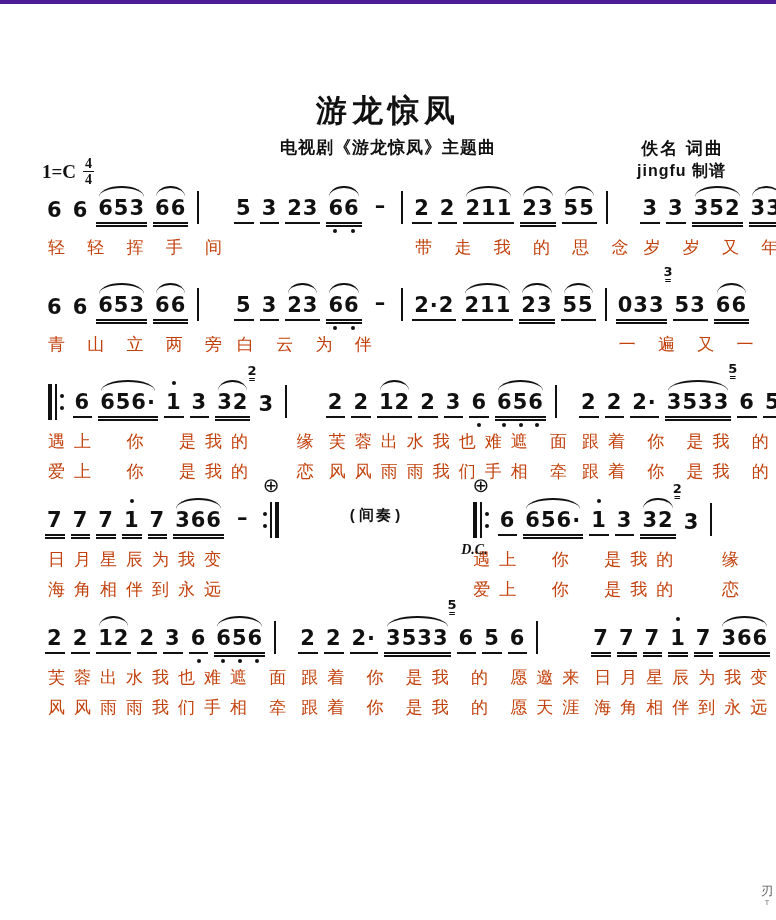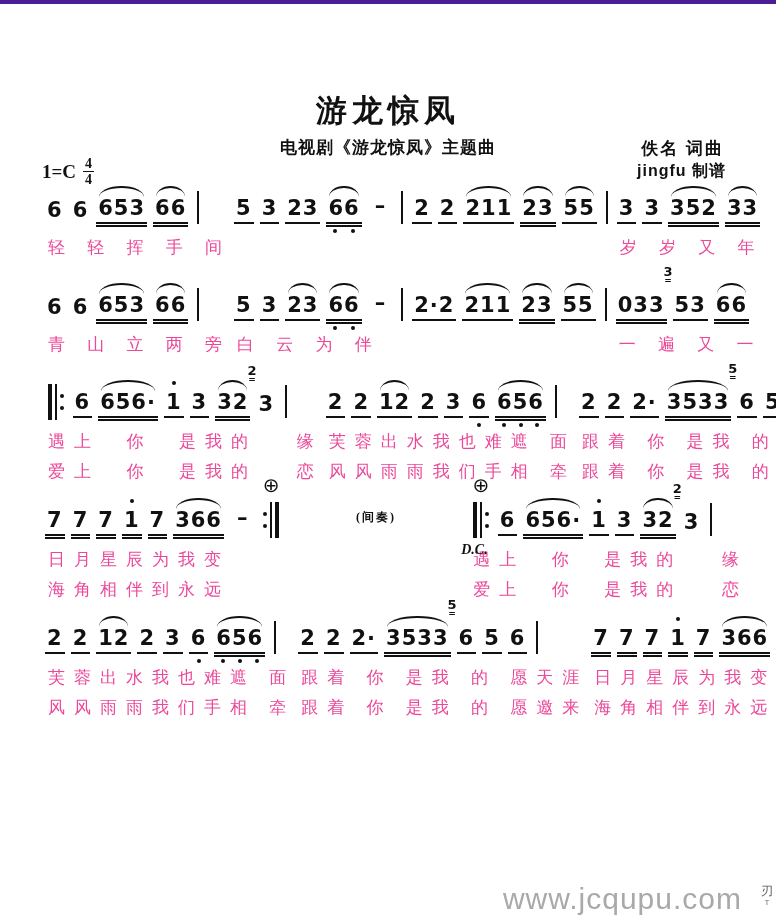--- a/index.html
+++ b/index.html
@@ -32,36 +32,36 @@
   .u2 { border-bottom:2px solid #111; }
   .u2::after { content:""; position:absolute; left:0; right:0; bottom:-5px; height:2px; background:#111; }
   .arc::before { content:""; position:absolute; left:3px; right:3px; top:-8px; height:9px;
                  border-top:2px solid #111; border-radius:50% 50% 0 0 / 100% 100% 0 0; }
   .dot { position:absolute; width:4px; height:4px; background:#111; border-radius:50%; transform:translateX(-50%); }
   .dot.hi { top:-7px; }
   .dot.lo { bottom:-11px; }
   .sup { position:absolute; top:-24px; left:-9px; font-size:13px; font-weight:bold; letter-spacing:0; line-height:10px; text-align:center; }
   .sup::after { content:"="; display:block; font-size:9px; line-height:7px; }
   .dash { border-bottom:none; align-self:center; padding-bottom:2px; letter-spacing:0; margin:0 8px; }
-  .plain { border-bottom:none; font-family:Liberation Serif, serif; font-weight:bold; font-size:12px;
+  .plain { border-bottom:none; font-family:Liberation Mono, monospace; font-weight:bold; font-size:15px;
            letter-spacing:2px; align-self:center; padding-bottom:4px; }
 
   .bar { position:relative; display:inline-flex; align-items:center; gap:3px; height:33px; margin:0 6px; align-self:flex-end; }
   .bar-single { width:2px; background:#111; }
   .b-thick { width:4px; height:36px; background:#111; }
   .b-thin  { width:1.5px; height:36px; background:#111; }
   .b-dots  { display:flex; flex-direction:column; gap:8px; }
   .b-dots::before, .b-dots::after { content:""; width:4px; height:4px; background:#111; border-radius:50%; }
   .coda { position:absolute; top:-30px; left:50%; transform:translateX(-50%); font-size:20px; font-weight:normal;
           font-family:"DejaVu Sans", sans-serif; }
   .below { position:absolute; bottom:-22px; left:-12px; font-family:"Liberation Serif", serif;
            font-style:italic; font-weight:bold; font-size:14px; letter-spacing:0; }
 
   .lyr { font-family:"Liberation Serif", serif; font-size:17px; letter-spacing:9px; white-space:pre;
-         margin-top:12px; padding-left:6px; color:#ec4899; }
+         margin-top:12px; padding-left:6px; color:#c2410c; }
   .lyr + .lyr { margin-top:7px; }
 
   .footer { position:absolute; right:34px; bottom:8px; font-size:30px; color:#a9a9a9; letter-spacing:1px;
             font-family:"Liberation Sans", sans-serif; }
   .edge-frag { position:absolute; right:1px; bottom:16px; width:16px; text-align:center; color:#555;
                font-size:12px; line-height:10px; }
   .edge-frag .t2 { font-size:8px; color:#777; display:block; margin-top:2px; }
 </style>
 </head>
 <body>
@@ -104,20 +104,21 @@
       </div>
       <div class="seg">
         <div class="mrow">
           <span class="tok u1">2</span>
           <span class="tok u1">2</span>
           <span class="tok u1 arc">211</span>
           <span class="tok u2 arc">23</span>
           <span class="tok u1 arc">55</span>
           <span class="bar bar-single"></span>
         </div>
+        <div class="lyr">带 走 我 的 思 念</div>
       </div>
       <div class="seg">
         <div class="mrow">
           <span class="tok u1">3</span>
           <span class="tok u1">3</span>
           <span class="tok u2 arc">352</span>
           <span class="tok u2 arc">33</span>
         </div>
         <div class="lyr">岁 岁 又 年 年</div>
       </div>
@@ -273,36 +274,35 @@
         <div class="mrow">
           <span class="tok u1">2</span>
           <span class="tok u1">2</span>
           <span class="tok u1">2·</span>
           <span class="tok u2 arc">3533</span>
           <span class="tok u1">6<span class="sup">5</span></span>
           <span class="tok u1">5</span>
           <span class="tok u1">6</span>
           <span class="bar bar-single"></span>
         </div>
+        <div class="lyr">跟着 你 是我 的 愿邀来</div>
         <div class="lyr">跟着 你 是我 的 愿天涯</div>
-        <div class="lyr">跟着 你 是我 的 愿邀来</div>
       </div>
       <div class="seg">
         <div class="mrow">
           <span class="tok u2">7</span>
           <span class="tok u2">7</span>
           <span class="tok u2">7</span>
           <span class="tok u2">1<i class="dot hi" style="left: 50%;"></i></span>
           <span class="tok u2">7</span>
           <span class="tok u2 arc">366</span>
         </div>
         <div class="lyr">日月星辰为我变</div>
         <div class="lyr">海角相伴到永远</div>
       </div>
     </div>
 
-  <div class="footer">www.jcqupu.com</div>
   <div class="edge-frag">
     <span>刃</span>
     <span class="t2">T</span>
   </div>
 
 </div>
 
 </body></html>

